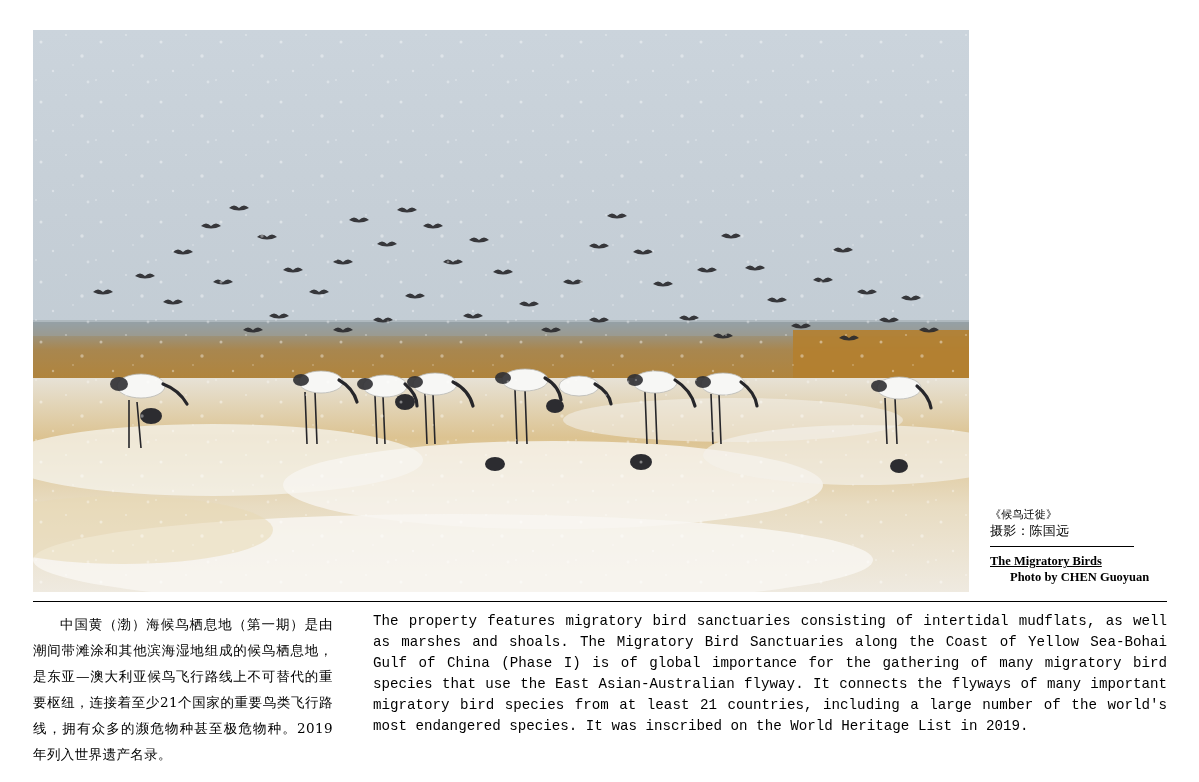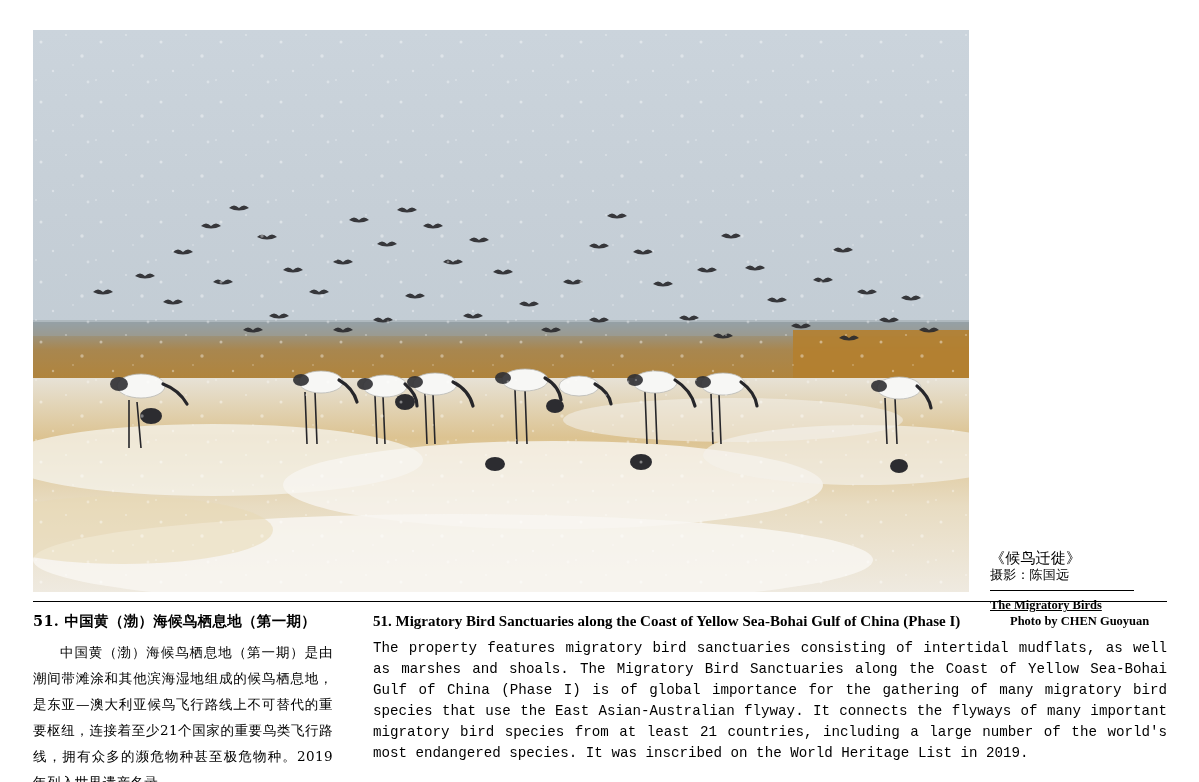--- a/index.html
+++ b/index.html
@@ -36,24 +36,23 @@
 
   
   #photo-caption {
     position: absolute;
     left: 990px;
     top: 505px;
     width: 180px;
     font-family: "Liberation Serif", serif;
   }
   #photo-caption .cn-title {
-    font-size: 15px;
+    font-size: 11px;
     line-height: 18px;
     letter-spacing: 0.2px;
-    margin-top: 44px;
   }
   #photo-caption .cn-credit {
     font-size: 13px;
     line-height: 18px;
     letter-spacing: 0.2px;
     font-family: Liberation Mono, monospace;
   }
   #photo-caption .rule {
     border-bottom: 1px solid #000;
     margin: 5px 0 6px 0;
@@ -301,20 +300,18 @@
   <div class="cn-credit">摄影：陈国远</div>
   <div class="rule"></div>
   <div class="en-title">The Migratory Birds</div>
   <div class="en-credit">Photo by CHEN Guoyuan</div>
 </div>
 
 <div id="page-divider"></div>
 
 <div id="text-area">
   <div class="column" id="column-cn">
-    <h2 class="col-heading-cn">51. 中国黄（渤）海候鸟栖息地（第一期）</h2>
     <p class="col-body-cn">中国黄（渤）海候鸟栖息地（第一期）是由潮间带滩涂和其他滨海湿地组成的候鸟栖息地，是东亚—澳大利亚候鸟飞行路线上不可替代的重要枢纽，连接着至少21个国家的重要鸟类飞行路线，拥有众多的濒危物种甚至极危物种。2019年列入世界遗产名录。</p>
   </div>
   <div class="column" id="column-en">
-    <h2 class="col-heading-en">51. Migratory Bird Sanctuaries along the Coast of Yellow Sea-Bohai Gulf of China (Phase I)</h2>
     <p class="col-body-en">The property features migratory bird sanctuaries consisting of intertidal mudflats, as well as marshes and shoals. The Migratory Bird Sanctuaries along the Coast of Yellow Sea-Bohai Gulf of China (Phase I) is of global importance for the gathering of many migratory bird species that use the East Asian-Australian flyway. It connects the flyways of many important migratory bird species from at least 21 countries, including a large number of the world's most endangered species. It was inscribed on the World Heritage List in 2019.</p>
   </div>
 </div>
 
 </body></html>

